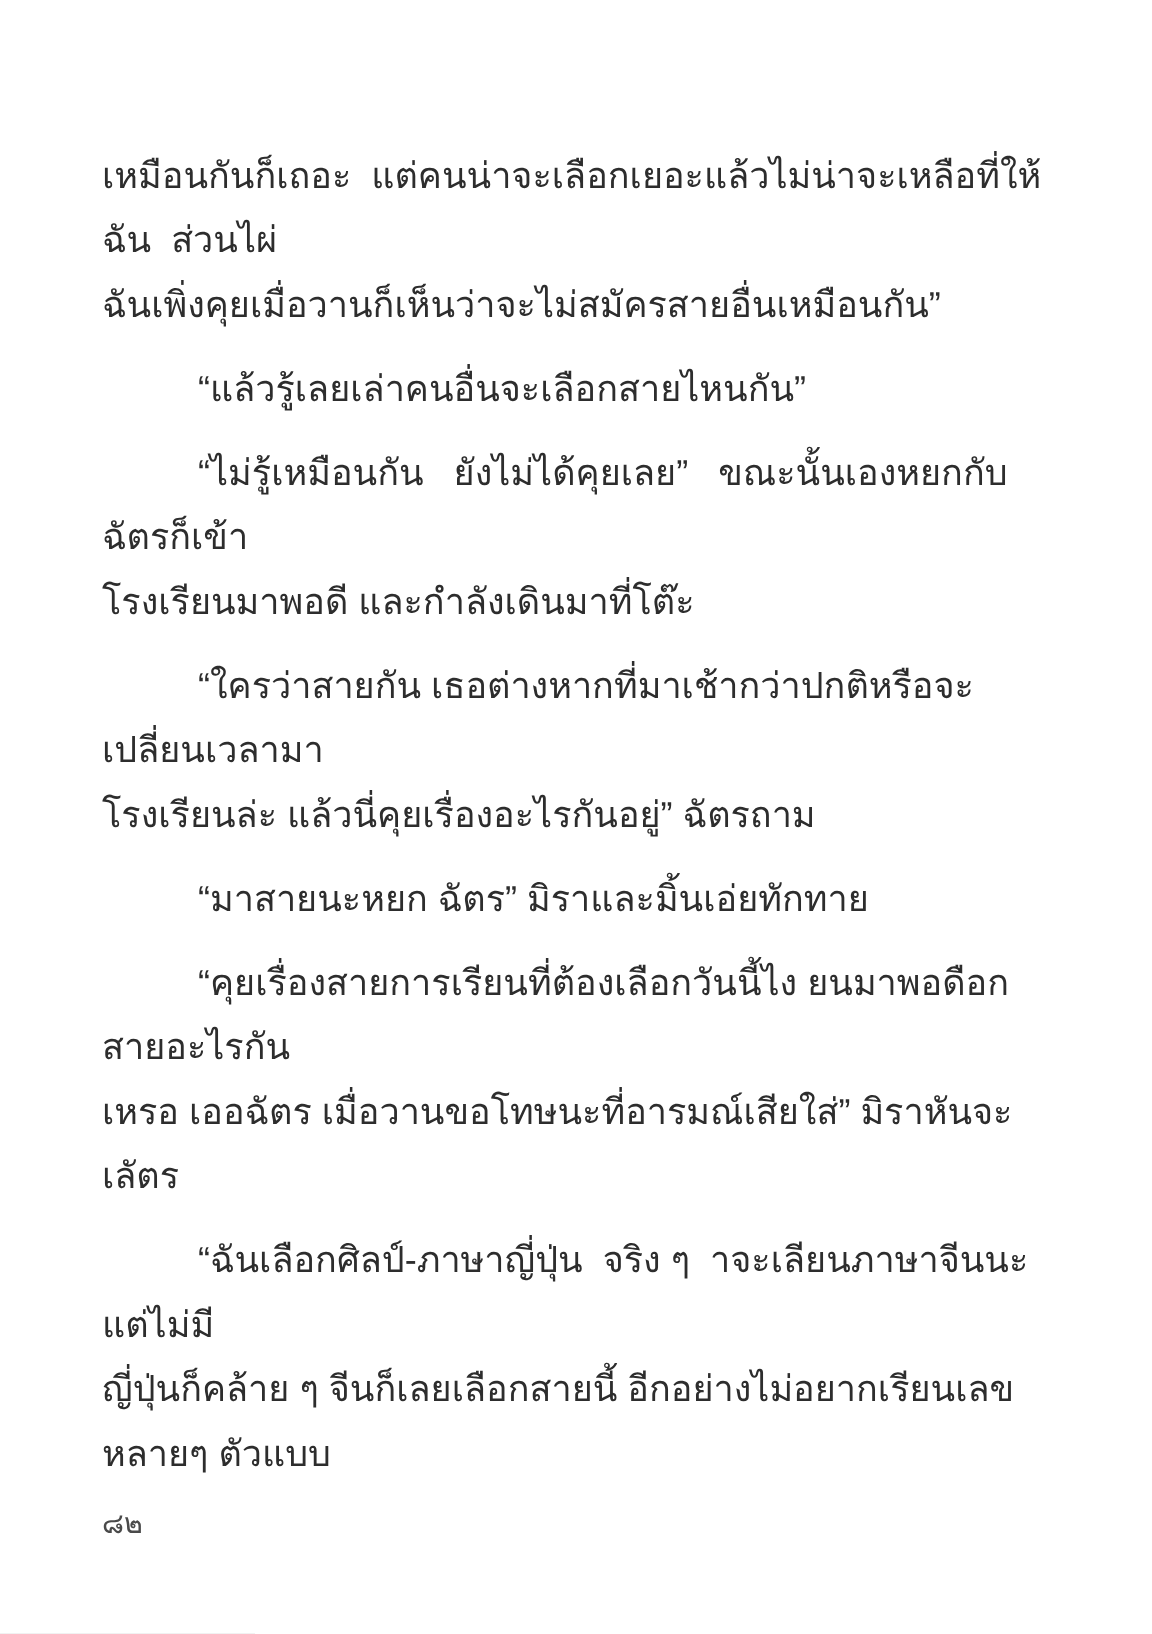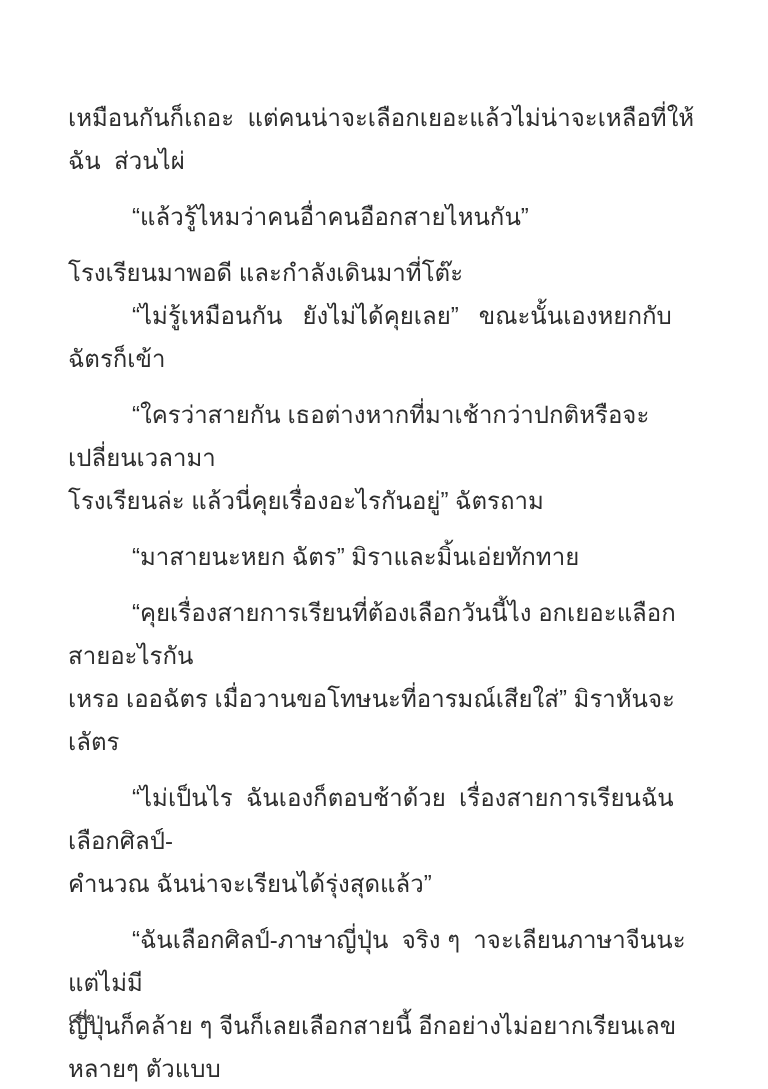--- a/index.html
+++ b/index.html
@@ -45,42 +45,39 @@
     line-height: 30px;
   }
 </style>
 </head>
 <body>
 
 <div class="page">
   <div class="text-block" id="text-block">
       <div class="para">
         <div class="line">เหมือนกันก็เถอะ  แต่คนน่าจะเลือกเยอะแล้วไม่น่าจะเหลือที่ให้ฉัน  ส่วนไผ่</div>
+        <div class="line">ฉันเพิ่งคุยเมื่อวานก็เห็นว่าจะไม่สมัครสายอื่นเหมือนกัน”</div>
       </div>
       <div class="para">
-        <div class="line indent">“แล้วรู้ไหมว่าคนอื่าคนอือกสายไหนกัน”</div>
+        <div class="line indent">“แล้วรู้เลยเล่าคนอื่นจะเลือกสายไหนกัน”</div>
       </div>
       <div class="para">
+        <div class="line indent">“ไม่รู้เหมือนกัน   ยังไม่ได้คุยเลย”   ขณะนั้นเองหยกกับฉัตรก็เข้า</div>
         <div class="line">โรงเรียนมาพอดี และกำลังเดินมาที่โต๊ะ</div>
-        <div class="line indent">“ไม่รู้เหมือนกัน   ยังไม่ได้คุยเลย”   ขณะนั้นเองหยกกับฉัตรก็เข้า</div>
       </div>
       <div class="para">
         <div class="line indent">“ใครว่าสายกัน เธอต่างหากที่มาเช้ากว่าปกติหรือจะเปลี่ยนเวลามา</div>
         <div class="line">โรงเรียนล่ะ แล้วนี่คุยเรื่องอะไรกันอยู่” ฉัตรถาม</div>
       </div>
       <div class="para">
         <div class="line indent">“มาสายนะหยก ฉัตร” มิราและมิ้นเอ่ยทักทาย</div>
       </div>
       <div class="para">
-        <div class="line indent">“คุยเรื่องสายการเรียนที่ต้องเลือกวันนี้ไง อกเยอะแลือกสายอะไรกัน</div>
+        <div class="line indent">“คุยเรื่องสายการเรียนที่ต้องเลือกวันนี้ไง ยนมาพอดือกสายอะไรกัน</div>
         <div class="line">เหรอ เออฉัตร เมื่อวานขอโทษนะที่อารมณ์เสียใส่” มิราหันจะเลัตร</div>
-      </div>
-      <div class="para">
-        <div class="line indent">“ไม่เป็นไร  ฉันเองก็ตอบช้าด้วย  เรื่องสายการเรียนฉันเลือกศิลป์-</div>
-        <div class="line">คำนวณ ฉันน่าจะเรียนได้รุ่งสุดแล้ว”</div>
       </div>
       <div class="para">
         <div class="line indent">“ฉันเลือกศิลป์-ภาษาญี่ปุ่น  จริง ๆ  าจะเลียนภาษาจีนนะแต่ไม่มี</div>
         <div class="line">ญี่ปุ่นก็คล้าย ๆ จีนก็เลยเลือกสายนี้ อีกอย่างไม่อยากเรียนเลขหลายๆ ตัวแบบ</div>
       </div>
     </div>
   <div class="footer">
     <span>๘๒</span>
   </div>
 </div>

